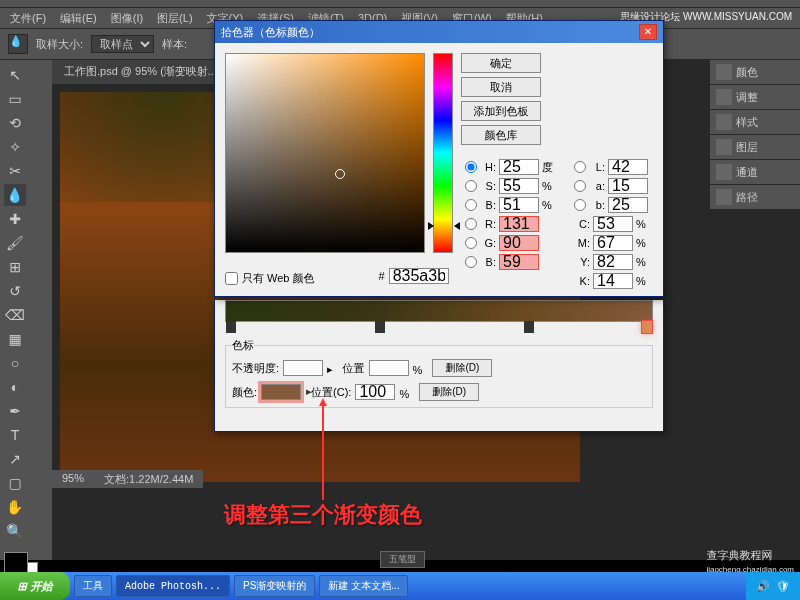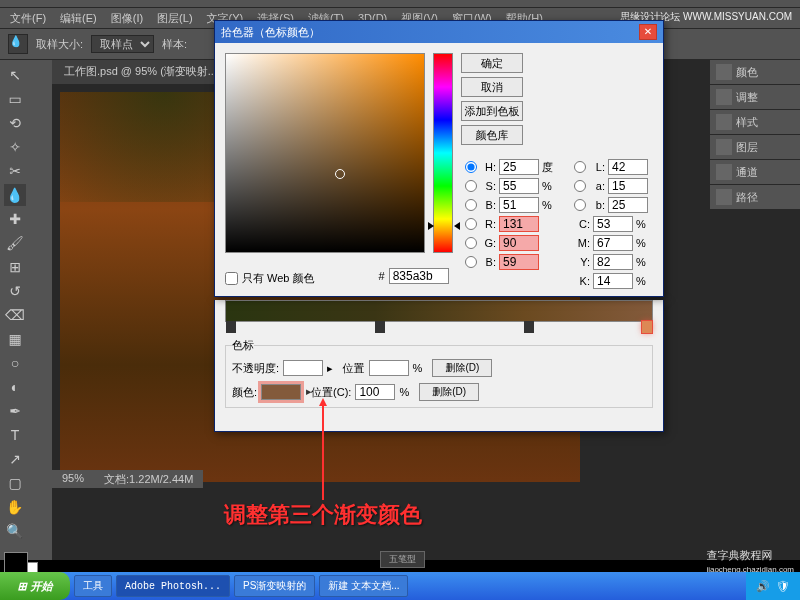--- a/index.html
+++ b/index.html
@@ -47,40 +47,40 @@
     .hue-marker::before { border-left: 6px solid #000; }
     .hue-marker::after { border-right: 6px solid #000; }
     
     .preview-col { display: flex; flex-direction: column; align-items: center; gap: 4px; }
     .preview-box { width: 50px; height: 50px; border: 1px solid #888; display: flex; flex-direction: column; }
     .preview-new { flex: 1; background: #835a3b; }
     .preview-cur { flex: 1; background: #835a3b; }
     .tiny-sw { width: 14px; height: 14px; border: 1px solid #888; background: #ddd; }
     
     .btn-col { display: flex; flex-direction: column; gap: 4px; }
-    .ps-btn { width: 62px; height: 20px; background: #eaeaea; border: 1px solid #888; text-align: center; line-height: 18px; cursor: pointer; }
+    .ps-btn { width: 80px; height: 20px; background: #eaeaea; border: 1px solid #888; text-align: center; line-height: 18px; cursor: pointer; }
     .value-col { display: flex; flex-direction: column; gap: 3px; }
     .val-row { display: flex; align-items: center; gap: 3px; }
     .val-row input[type=radio] { width: 12px; height: 12px; }
     .val-row label { width: 16px; text-align: right; }
-    .val-input { width: 40px; height: 16px; border: 1px solid #888; padding: 0 3px; font-size: 12px; background: #fff; }
+    .val-input { width: 40px; height: 16px; border: 1px solid #888; padding: 0 3px; font-size: 16px; background: #fff; }
     .val-input.hl { background: #f5a9a9; border: 1px solid #e74c3c; }
     .unit { width: 14px; }
     
     .webonly { display: flex; align-items: center; gap: 4px; margin-top: 6px; }
     .hex-row { display: flex; align-items: center; gap: 4px; margin-left: 60px; }
     
     
     .grad-editor { position: absolute; left: 214px; top: 300px; width: 450px; height: 132px; background: #f0f0f0; border: 1px solid #0a246a; border-top: none; z-index: 99; padding: 0 10px; box-shadow: 2px 2px 8px rgba(0,0,0,0.5);}
     .grad-bar { height: 22px; border: 1px solid #888; background: linear-gradient(to right, #2a3510, #3a3514 35%, #6b4a20 70%, #835a3b 100%); position: relative; }
     .grad-stop { width: 10px; height: 12px; background: #333; position: absolute; bottom: -12px; }
     .grad-stop.sel { background: #d85; outline: 1px solid #e74c3c; box-shadow: 0 0 6px rgba(231,76,60,0.7); }
     .grad-section { border: 1px solid #ccc; margin-top: 16px; padding: 6px; }
     .grad-fields { display: flex; align-items: center; gap: 10px; }
-    .grad-fields .fld { display: flex; align-items: center; gap: 4px; }
+    .grad-fields .fld { display: flex; align-items: flex-end; gap: 4px; }
     .grad-color-sw { width: 40px; height: 16px; background: #835a3b; border: 1px solid #888; outline: 3px solid rgba(231,76,60,0.5); }
     .grad-color-sw::after { content:"▸"; margin-left: 44px; color:#333;}
     .del-btn { width: 60px; height: 18px; background: #eaeaea; border: 1px solid #888; text-align: center; font-size: 10px; line-height: 16px; }
     
     .annotation { position: absolute; color: #ff3030; font-size: 22px; font-weight: bold; left: 224px; top: 500px; z-index: 200; text-shadow: 1px 1px 2px rgba(0,0,0,0.6);}
     .arrow { position: absolute; left: 322px; top: 404px; width: 2px; height: 96px; background: #ff3030; z-index: 200; }
     .arrow::before { content: ""; position: absolute; top: -6px; left: -3px; border-left: 4px solid transparent; border-right: 4px solid transparent; border-bottom: 8px solid #ff3030; }
     
     
     .wm-tr { position: absolute; top: 10px; right: 8px; color: #eee; font-size: 10px; z-index: 1;}

